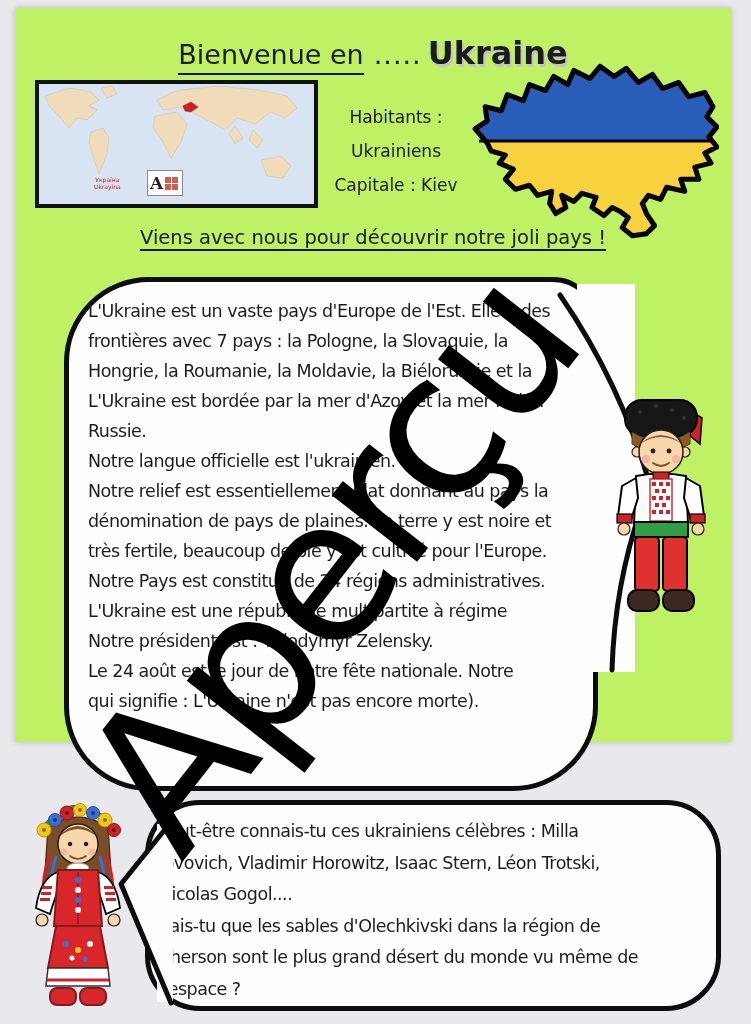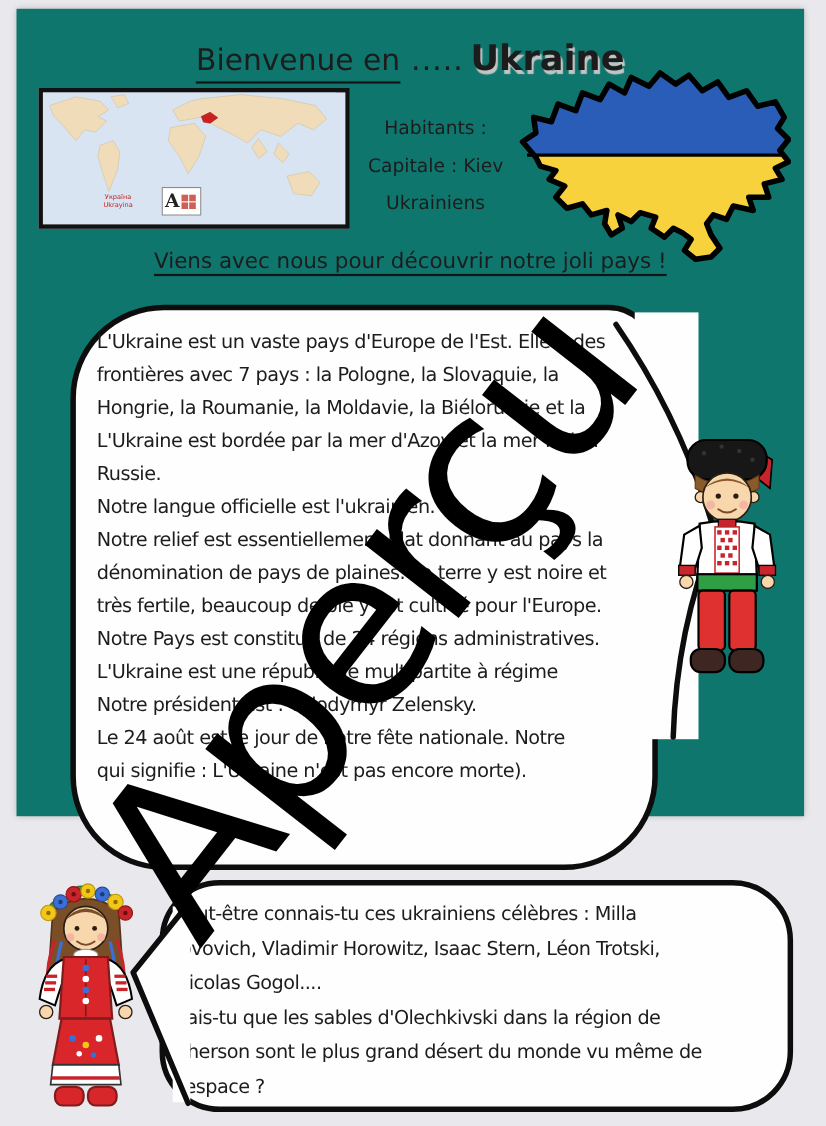--- a/index.html
+++ b/index.html
@@ -4,21 +4,21 @@
 <style>
   html,body{margin:0;padding:0;}
   body{
     width:751px;height:1024px;overflow:hidden;position:relative;
     background:#e9e9ed;
     font-family:"DejaVu Sans",sans-serif;
     color:#1c1c1c;
   }
   .page{
     position:absolute;left:15px;top:8px;width:716px;height:734px;
-    background:#0f766e;box-shadow:0 0 6px rgba(0,0,0,.22);
+    background:#bef264;box-shadow:0 0 6px rgba(0,0,0,.22);
   }
   
   .title{
     position:absolute;left:0;top:26px;width:716px;text-align:center;
     font-size:27px;white-space:nowrap;
   }
   .title .u{border-bottom:2.5px solid #141414;padding-bottom:3px;}
   .title .dots{letter-spacing:1px;margin:0 6px 0 10px;}
   .title .country{font-weight:bold;font-size:32px;text-shadow:2px 3px 1px #c4c4c4;}
   
@@ -114,22 +114,22 @@
           <i></i>
           <i></i>
           <i></i>
           <i></i>
         </span>
     </div>
   </div>
 
   <div class="info">
     <div>Habitants :</div>
+    <div>Ukrainiens</div>
     <div>Capitale  : Kiev</div>
-    <div>Ukrainiens</div>
   </div>
 
   <svg class="flagmap" viewBox="0 0 250 182">
     <defs>
       <clipPath id="topclip">
           <rect x="0" y="0" width="250" height="84"></rect>
         </clipPath>
       <path id="ua" d="M20,86 L8,72 L20,64 L18,50 L34,54 L40,38 L56,44 L62,28 L78,34 L86,20 L100,28 L106,14 L122,22 L132,10 L146,20 L158,12 L170,26 L184,18 L194,32 L210,26 L220,40 L236,36 L244,50 L238,60 L248,70 L240,80 L248,90 L236,96 L242,106 L226,110 L230,122 L212,122 L216,134 L198,130 L192,142 L180,138 L174,146 L178,156 L186,168 L178,176 L164,178 L154,170 L160,160 L152,154 L144,150 L136,158 L124,150 L128,140 L114,136 L106,144 L94,138 L98,150 L88,156 L82,146 L84,134 L70,138 L62,128 L48,132 L38,122 L46,112 L32,106 L38,98 L24,94 Z"></path>
     </defs>
     <use href="#ua" fill="#f7d23c"></use>

